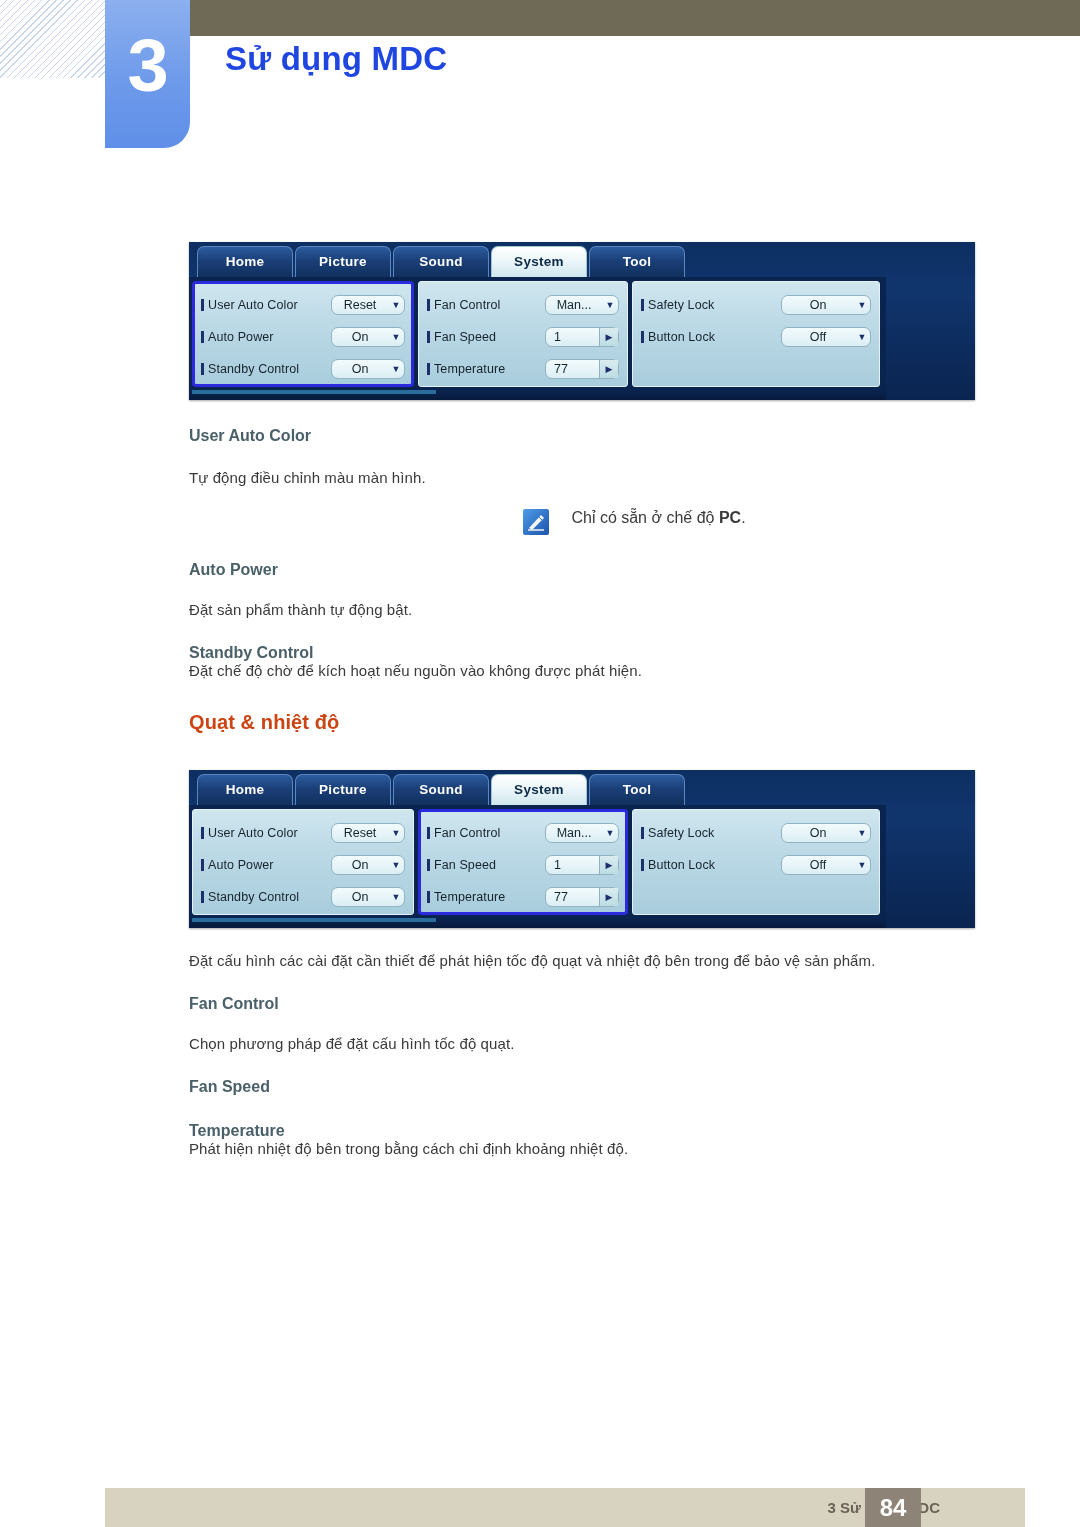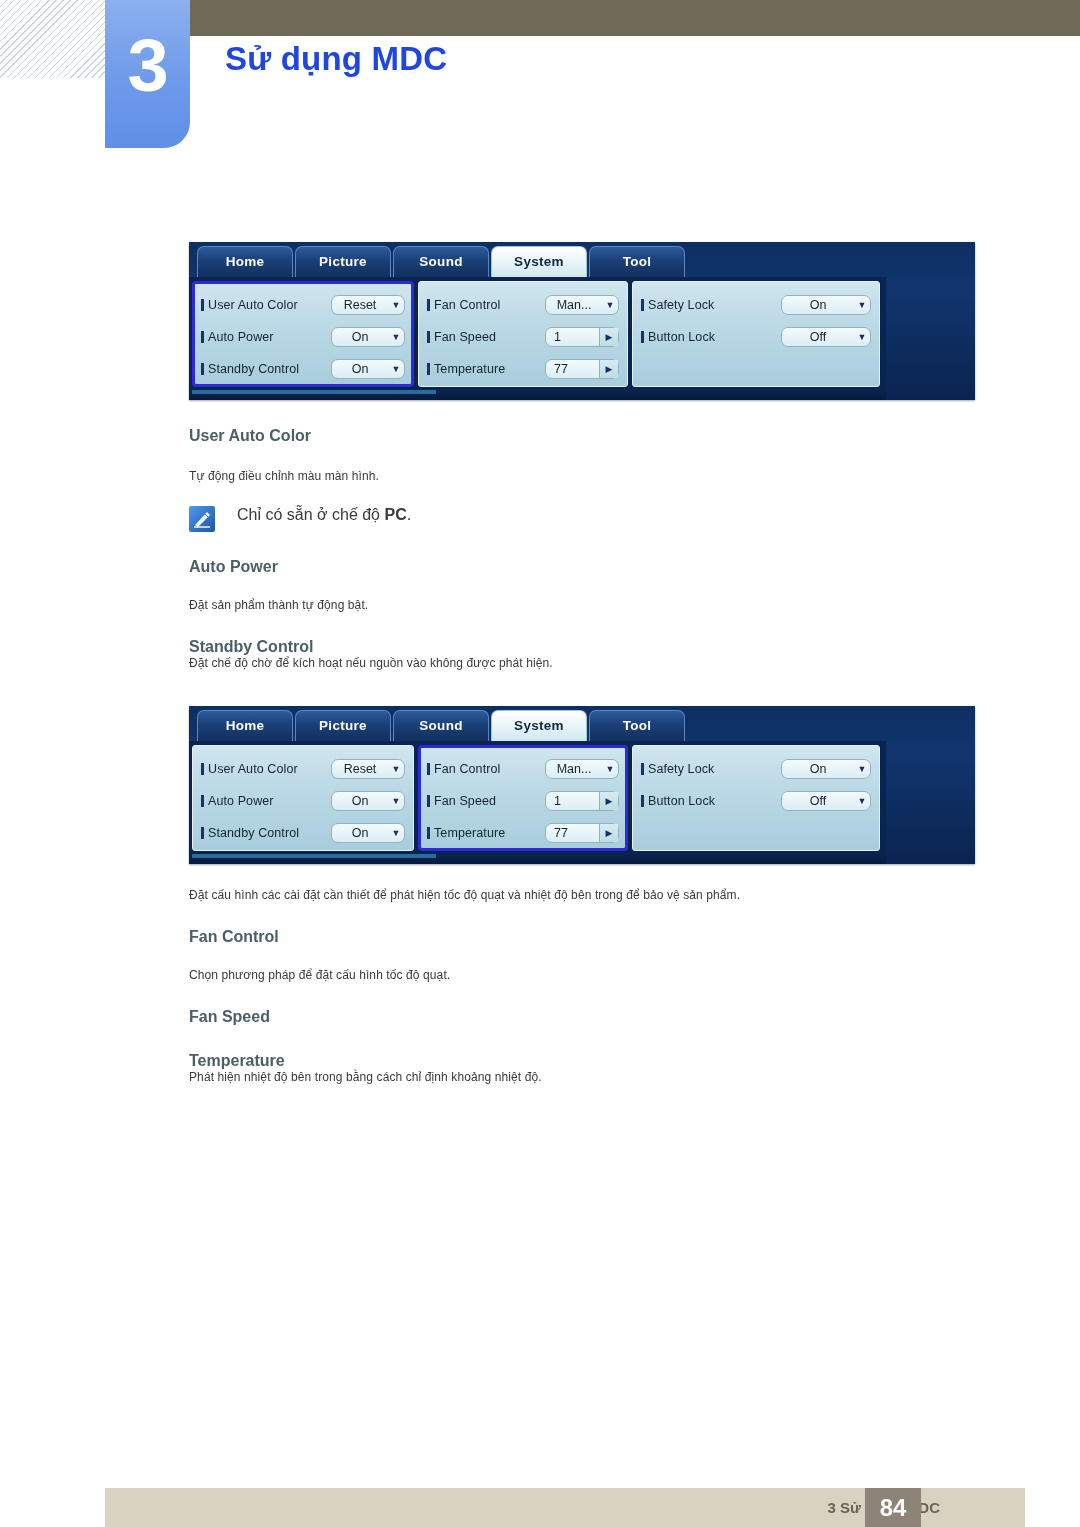--- a/index.html
+++ b/index.html
@@ -88,21 +88,21 @@
     letter-spacing: 0.1px;
   }
   .sub-heading {
     margin: 0 0 0 189px;
     font-size: 16px;
     font-weight: bold;
     color: #4a6068;
   }
   .body-text {
     margin: 0 0 0 189px;
-    font-size: 12px;
+    font-size: 15px;
     color: #3a3a3a;
     letter-spacing: 0.1px;
   }
   .note-row {
     margin: 0 0 0 189px;
     display: flex;
     align-items: flex-start;
   }
   .note-icon {
     width: 26px;
@@ -404,37 +404,38 @@
         </div>
       </div>
 
     </div>
     <div class="mdc-foot"></div>
   </div>
 
   <div class="sub-heading" style="margin-top:27px;">User Auto Color</div>
   <div class="body-text" style="margin-top:24px;">Tự động điều chỉnh màu màn hình.</div>
 
-  <div class="note-row" style="margin-top:23px;">
+  <div class="note-row" style="margin-top:23px;justify-content:center;">
     <span class="note-icon">
       <svg width="20" height="20" viewBox="0 0 20 20" aria-hidden="true">
         <path d="M3 16 L15 3 L18 6 L6 18 Z" fill="#ffffff" opacity="0.95"></path>
         <path d="M2 18 L18 18" stroke="#ffffff" stroke-width="1.4" fill="none"></path>
         <path d="M13 5 L16 8" stroke="#2f6fc4" stroke-width="1" fill="none"></path>
       </svg>
     </span>
     <span class="note-text"><span>Chỉ có sẵn ở chế độ </span><b>PC</b><span>.</span></span>
   </div>
 
   <div class="sub-heading" style="margin-top:26px;">Auto Power</div>
   <div class="body-text" style="margin-top:22px;">Đặt sản phẩm thành tự động bật.</div>
 
   <div class="sub-heading" style="margin-top:26px;">Standby Control</div>
   <div class="body-text" style="">Đặt chế độ chờ để kích hoạt nếu nguồn vào không được phát hiện.</div>
 
+  <div class="section-heading" style="margin-top:32px;">Quạt &amp; nhiệt độ</div>
 
   <div class="mdc" style="margin-top:36px;">
     <div class="mdc-tabbar">
       <div class="mdc-tab" style="left:8px;width:96px;">Home</div>
       <div class="mdc-tab" style="left:106px;width:96px;">Picture</div>
       <div class="mdc-tab" style="left:204px;width:96px;">Sound</div>
       <div class="mdc-tab active" style="left:302px;width:96px;">System</div>
       <div class="mdc-tab" style="left:400px;width:96px;">Tool</div>
     </div>
     <div class="mdc-body">

